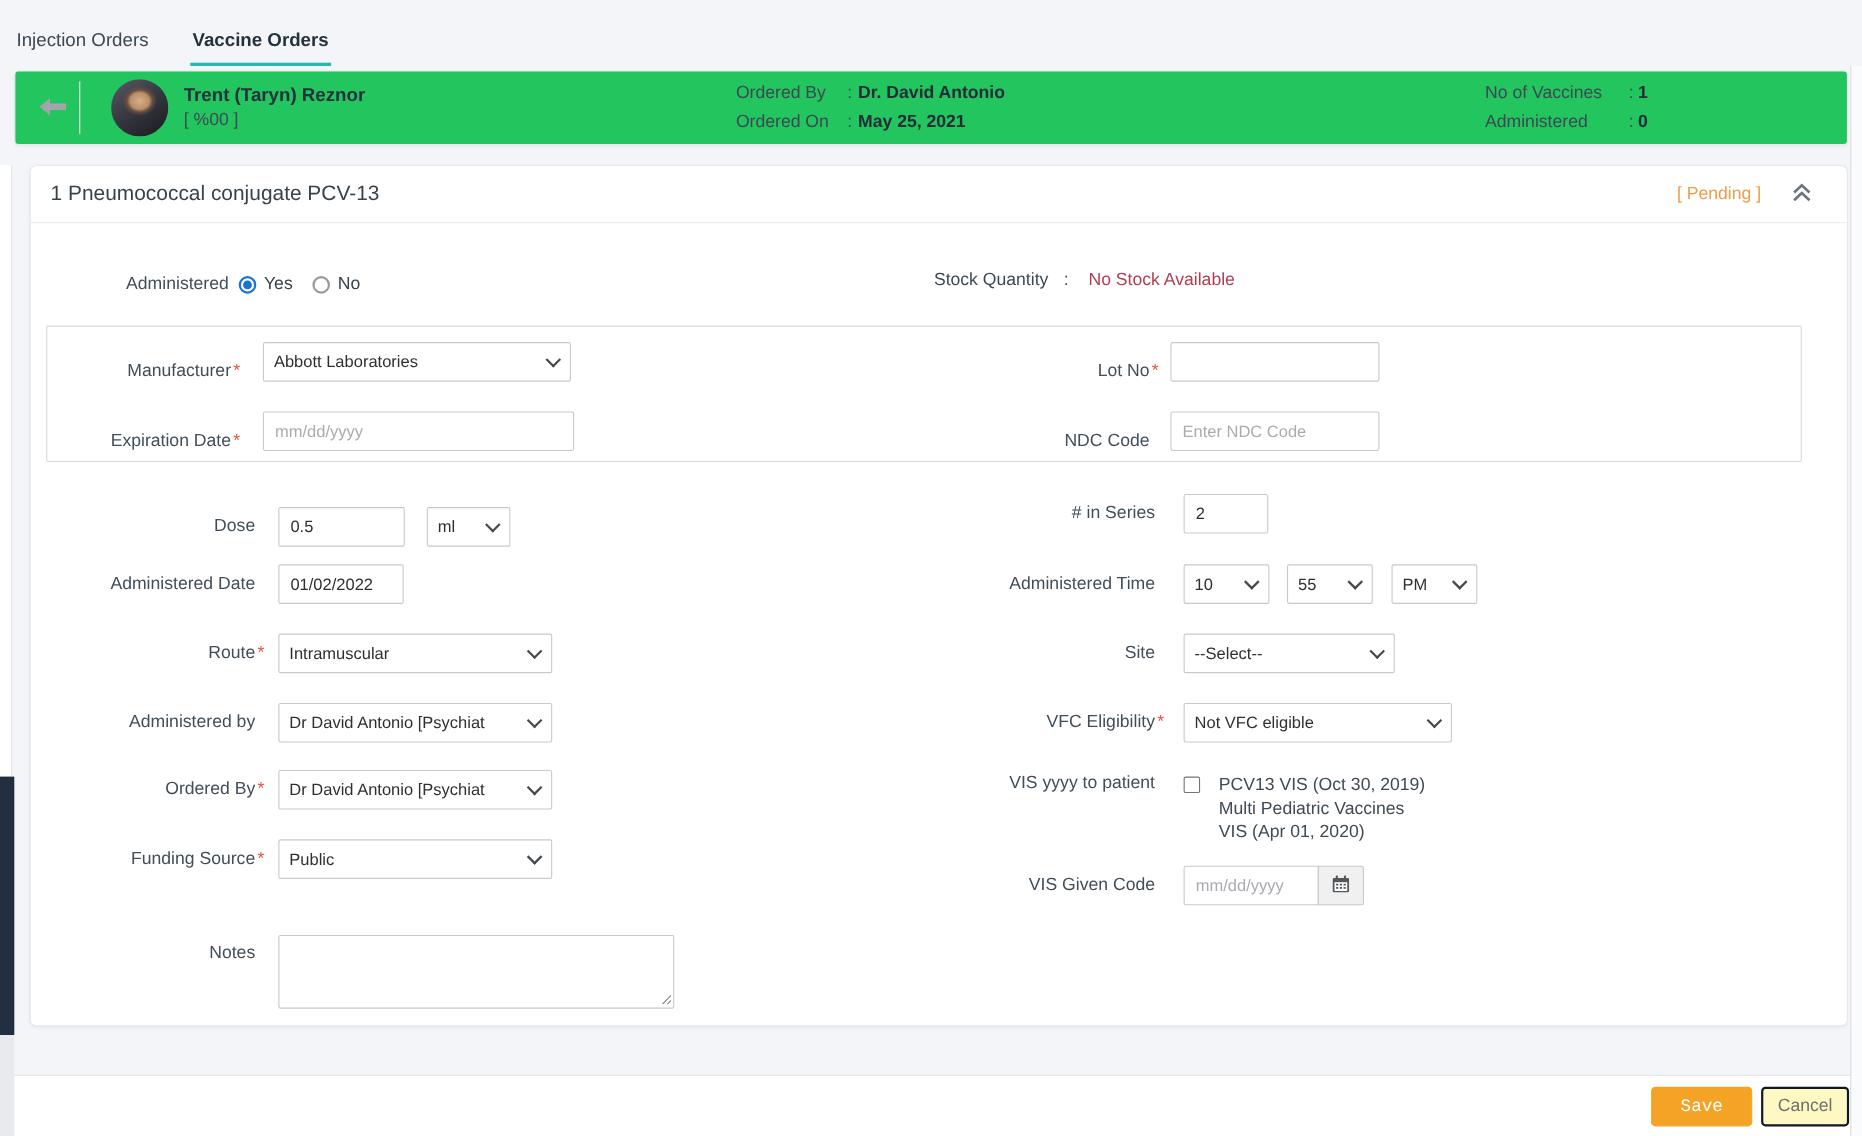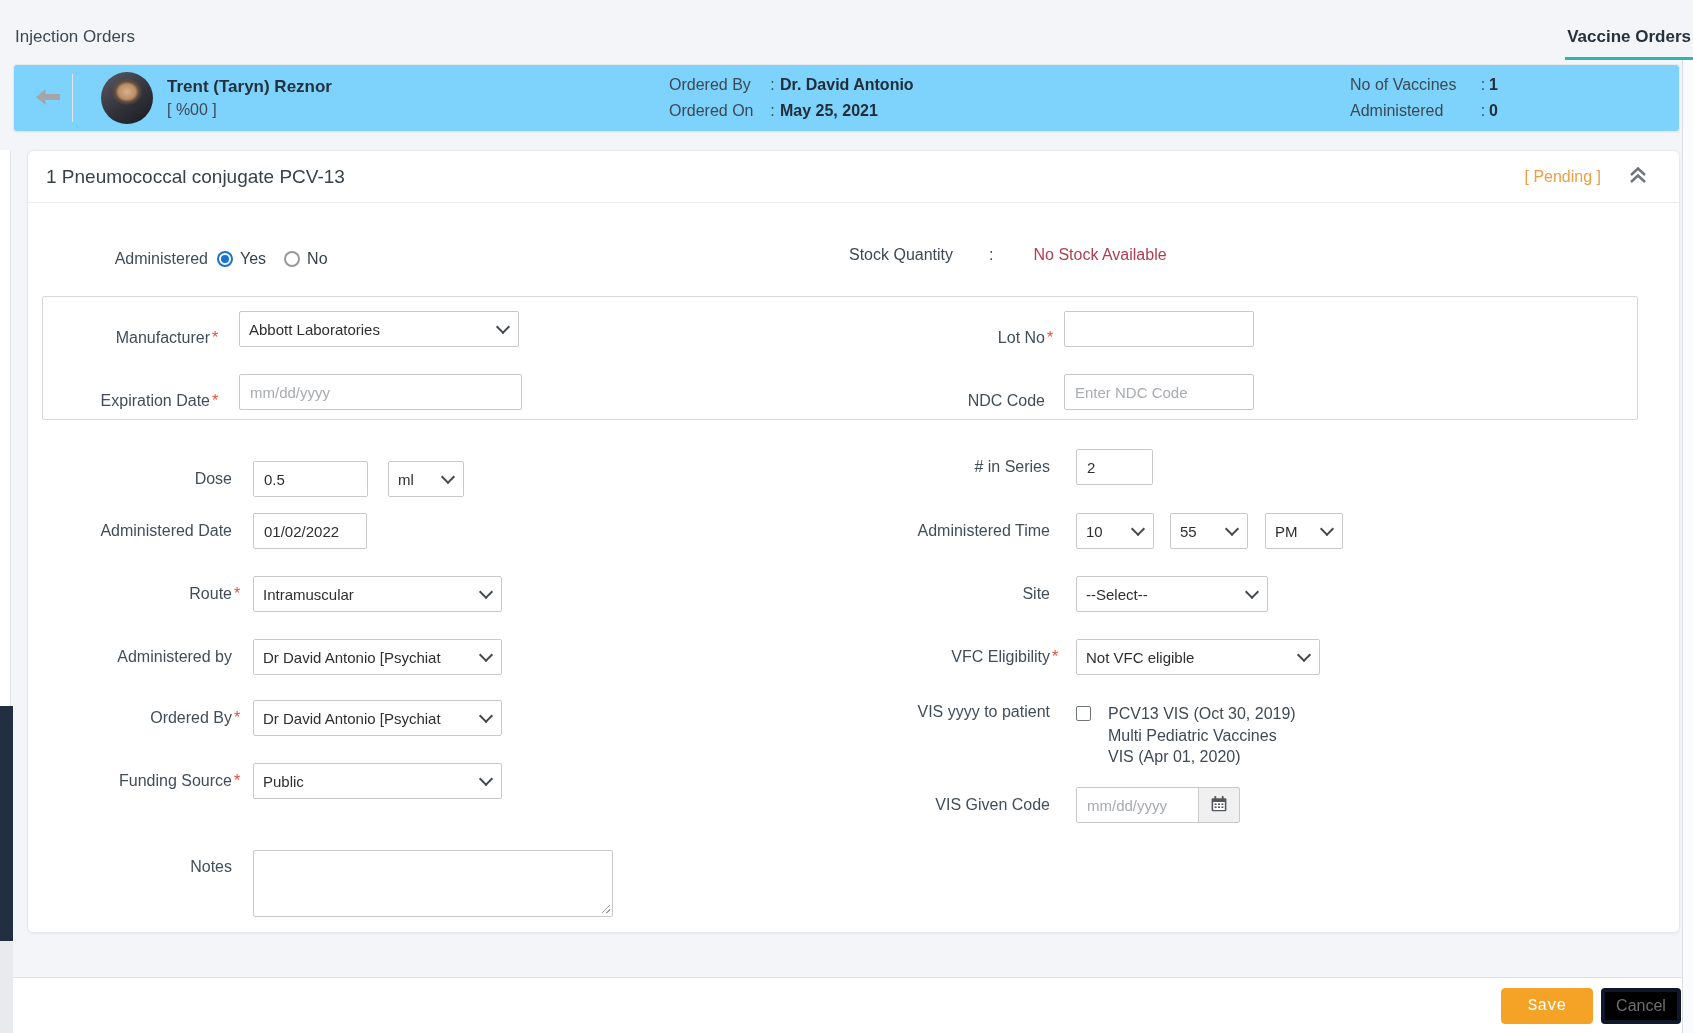--- a/index.html
+++ b/index.html
@@ -4,26 +4,26 @@
 <style>
   :root{
     --accent-teal:#2ab7ae; --pending-orange:#ef9e44; --save-orange:#f5a326;
     --stock-red:#b03e50; --required-red:#ec4c38; --radio-blue:#1874d2;
   }
   *{box-sizing:border-box; margin:0; padding:0;}
   body{font-family:"Liberation Sans","DejaVu Sans",sans-serif; background:#e9ebee;}
   .page{position:relative; width:1693px; height:1033px; background:#f4f5f8; overflow:hidden; color:#3d4852; font-size:16px;}
 
   
-  .tabbar{position:absolute; left:0; top:0; right:0; height:60px; display:flex; align-items:flex-end; padding-left:13px; gap:36px;justify-content:space-between;}
+  .tabbar{position:absolute; left:0; top:0; right:0; height:60px; display:flex; align-items:flex-end; padding-left:13px; gap:36px;}
   .tab{padding:0 2px 10px 2px; font-size:17px; color:#3b4853; cursor:pointer; border-bottom:3px solid transparent;}
   .tab.active{color:#25313c; font-weight:700; border-bottom-color:var(--accent-teal);}
 
   
-  .patient-card{position:absolute; left:13px; top:64px; width:1667px; height:68px; background:#7dd3fc; border:1px solid #e7e9ec; border-radius:4px; box-shadow:0 1px 2px rgba(0,0,0,.04); display:flex; align-items:center; padding:0 16px;}
+  .patient-card{position:absolute; left:13px; top:64px; width:1667px; height:68px; background:#22c55e; border:1px solid #e7e9ec; border-radius:4px; box-shadow:0 1px 2px rgba(0,0,0,.04); display:flex; align-items:center; padding:0 16px;}
   .back-btn{width:36px; height:36px; border:none; background:transparent; display:flex; align-items:center; justify-content:center; cursor:pointer;}
   .vsep{width:1px; height:48px; background:#e3e5e8; margin:0 28px 0 6px;}
   .avatar{width:52px; height:52px; border-radius:50%; flex:0 0 auto;
     background:
       radial-gradient(ellipse 30% 26% at 50% 38%, #d8b08c 0%, #b98e68 55%, rgba(107,79,63,.9) 75%, rgba(0,0,0,0) 100%),
       linear-gradient(145deg,#5a5a64 0%, #33333c 55%, #191920 100%);}
   .pinfo{margin-left:14px;}
   .pname{font-size:17px; font-weight:700; color:#25313c;}
   .pcode{font-size:16px; color:#3f4a54; margin-top:4px;}
   .kv{display:flex; line-height:26px; font-size:16px;}
@@ -62,21 +62,21 @@
   input::placeholder, textarea::placeholder{color:#a8abb0;}
   .selwrap{position:relative; display:inline-block; height:36px;}
   .selwrap select{width:100%; height:36px; padding:0 28px 0 9px; appearance:none; -webkit-appearance:none; -moz-appearance:none; cursor:pointer;}
   .selwrap::after{content:""; position:absolute; right:11px; top:50%; width:8px; height:8px; border-right:2px solid #44494e; border-bottom:2px solid #44494e; transform:translateY(-70%) rotate(45deg); pointer-events:none;}
 
   .radio{display:inline-block; width:16px; height:16px; border:2px solid #97999c; border-radius:50%; position:relative; background:#fff; cursor:pointer;}
   .radio.checked{border-color:var(--radio-blue);}
   .radio.checked::after{content:""; position:absolute; left:2px; top:2px; width:8px; height:8px; border-radius:50%; background:var(--radio-blue);}
   .radio-lbl{margin:0 0 0 7px; color:#37424d; font-size:16px;}
 
-  .stock{position:absolute; left:821px; top:0; height:36px; display:flex; align-items:center; font-size:16px;gap:22px;}
+  .stock{position:absolute; left:821px; top:0; height:36px; display:flex; align-items:center; font-size:16px;}
   .stock .k{color:#3c4a55;} .stock .c{margin-left:14px; color:#3c4a55;} .stock .v{margin-left:18px; color:var(--stock-red);}
 
   .cb{display:inline-block; width:15px; height:15px; border:1.6px solid #70757a; border-radius:2px; background:#fff; cursor:pointer; flex:0 0 auto;}
   .vis-block{align-items:flex-start !important; height:auto !important;}
   .vis-block .ctl{align-items:flex-start !important;}
   .vis-lines{margin-left:17px; color:#3f4a54; font-size:16px; line-height:21.5px;}
 
   .calbtn{width:42px; height:36px; margin-left:-1px; border:1px solid #c9c9c9; border-radius:0 2px 2px 0; background:#f0f0f0; display:flex; align-items:center; justify-content:center; cursor:pointer;}
 
   .ta-wrap{position:relative; display:inline-block;}
@@ -85,21 +85,21 @@
     background:repeating-linear-gradient(-45deg, transparent 0 2px, #9aa0a6 2px 3px);
     clip-path:polygon(100% 0, 100% 100%, 0 100%);}
 
   .notes-row{align-items:flex-start !important;}
   .notes-row .lbl{padding-top:8px;}
 
   
   .footer{position:absolute; left:0; top:977px; width:1693px; height:56px; background:#fff; border-top:1px solid #e0e0e0; display:flex; align-items:center; justify-content:flex-end; gap:8px; padding-right:12px;}
   .btn{height:36px; border-radius:4px; font-size:16px; cursor:pointer; font-family:inherit;}
   .btn-save{width:92px; background:var(--save-orange); border:1px solid var(--save-orange); color:#fff;font-family:Liberation Mono, monospace;}
-  .btn-cancel{width:80px; background:#000000; border:4px solid #0f172a; color:#6f6f6f;}
+  .btn-cancel{width:80px; background:#fef9c3; border:2px solid #0f172a; color:#6f6f6f;}
 
   
   .left-gutter{position:absolute; left:0; top:150px; width:11px; height:556px; background:#fff; border-right:1px solid #e1e4e8;}
   .dark-strip{position:absolute; left:0; top:706px; width:13px; height:235px; background:#212f40;}
   .strip-tail{position:absolute; left:0; top:941px; width:13px; height:92px; background:#e8eaed;}
   .scroll-track{position:absolute; left:1682px; top:60px; width:11px; height:973px; background:#fafbfc; border-left:1px solid #dadde2;}
 </style>
 </head>
 <body>
 

